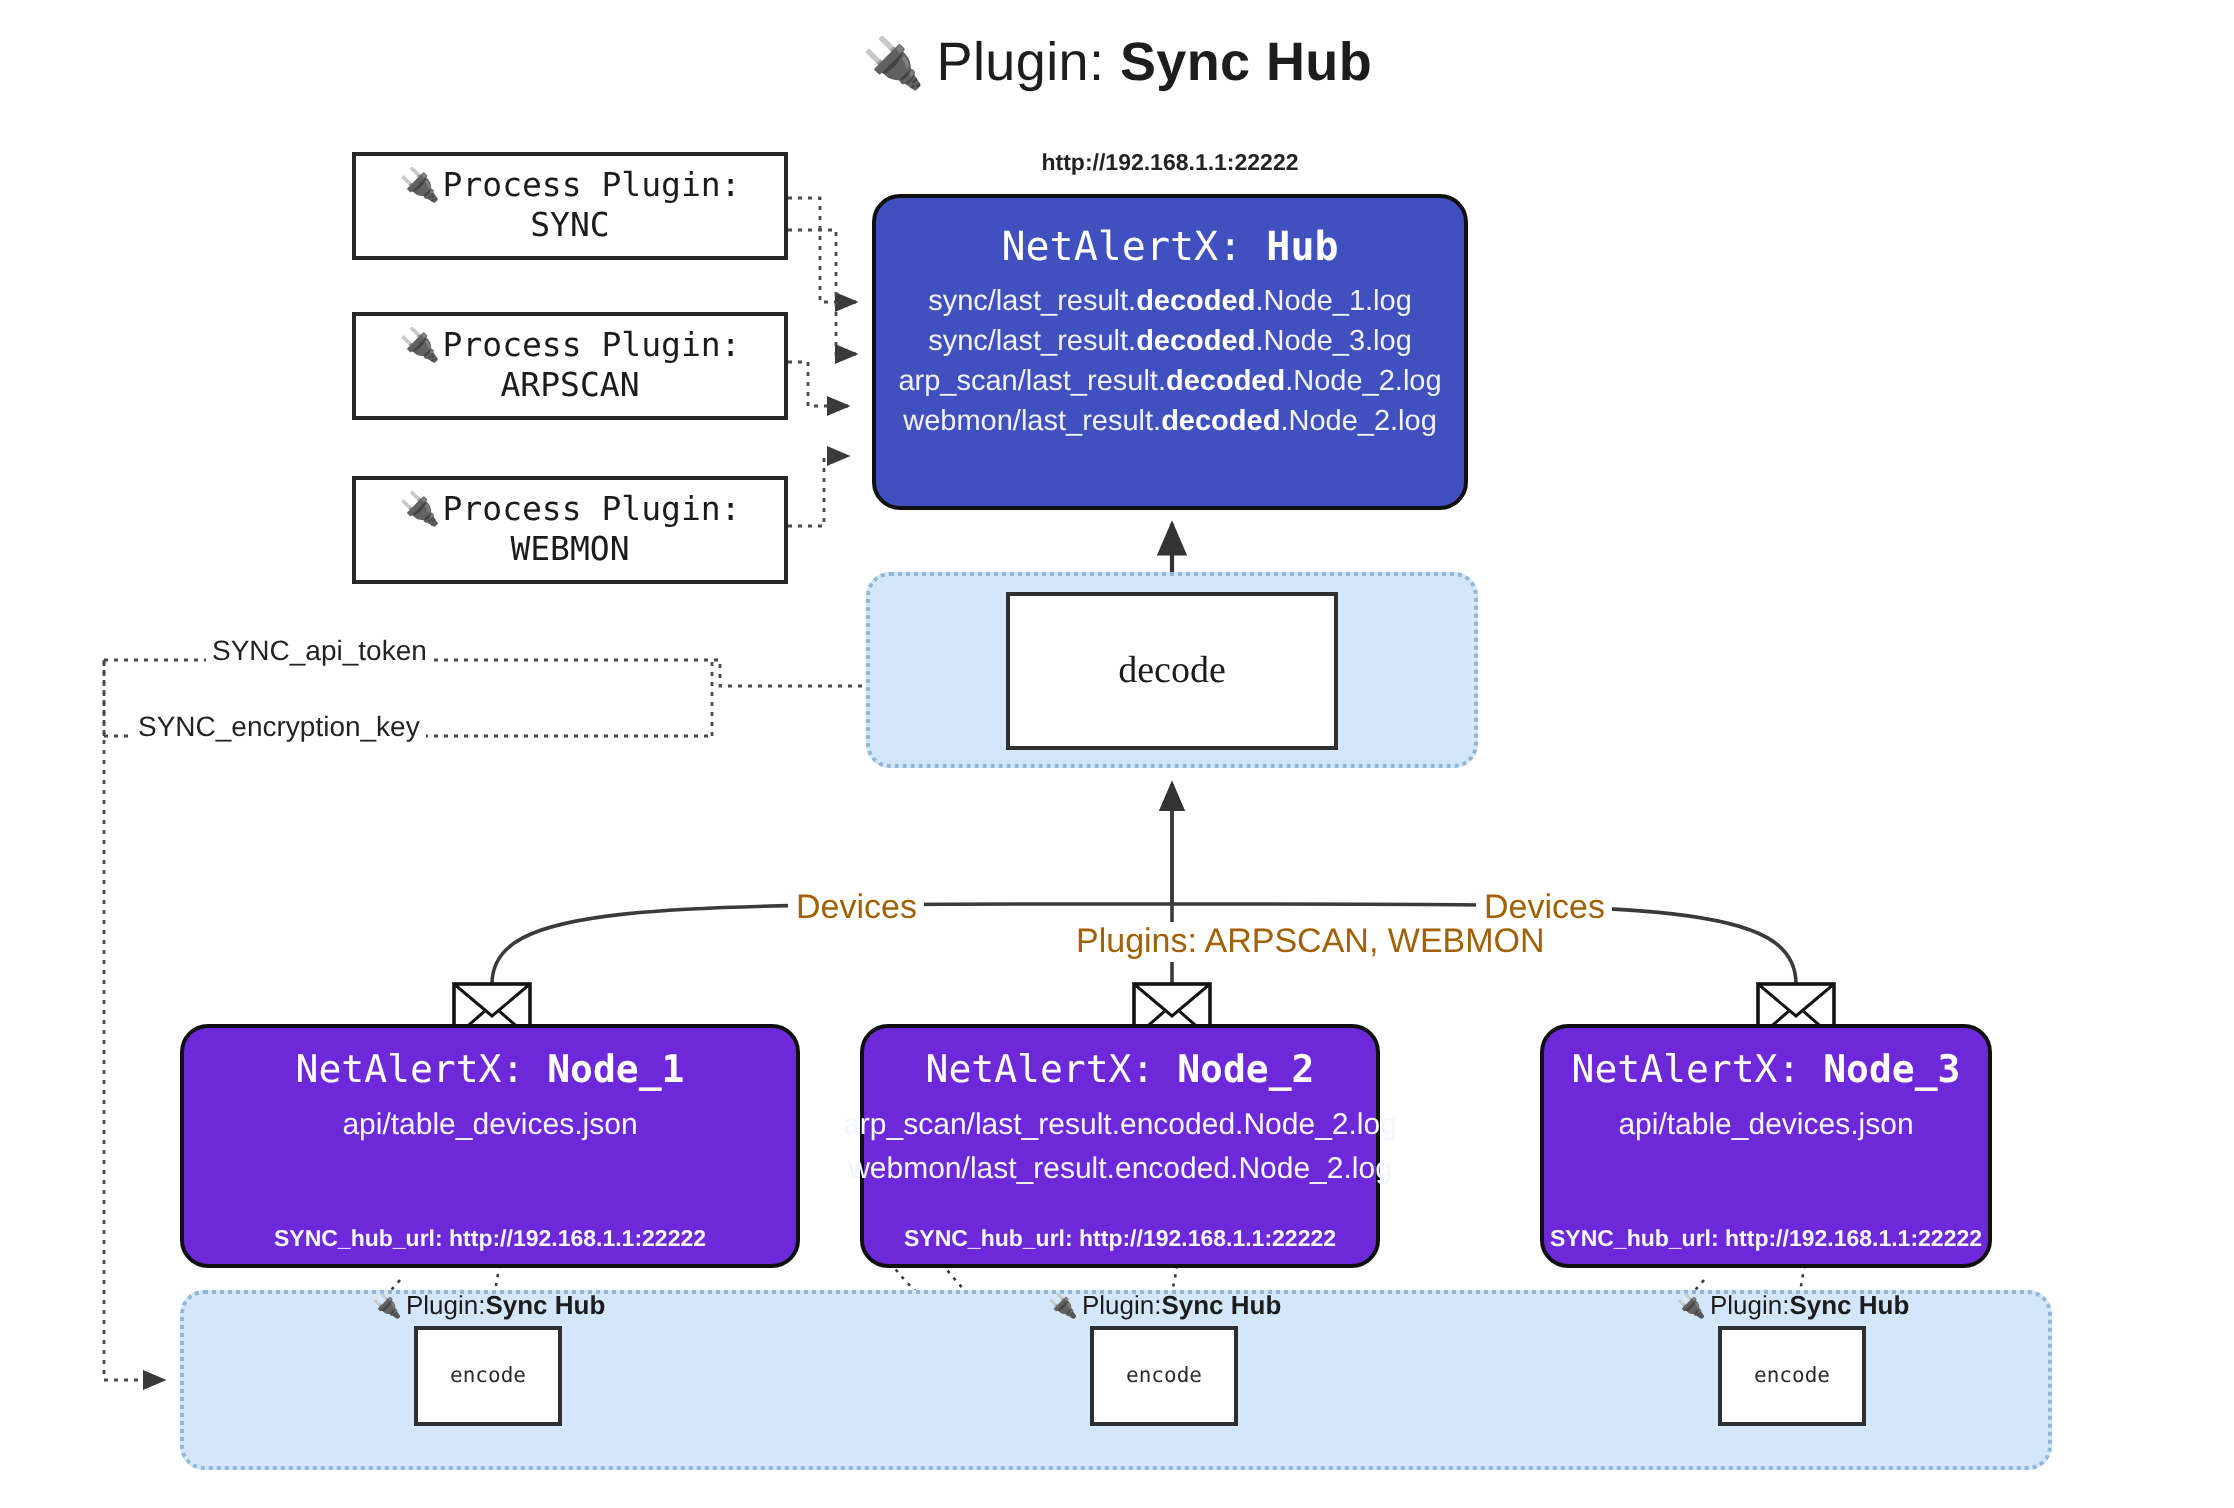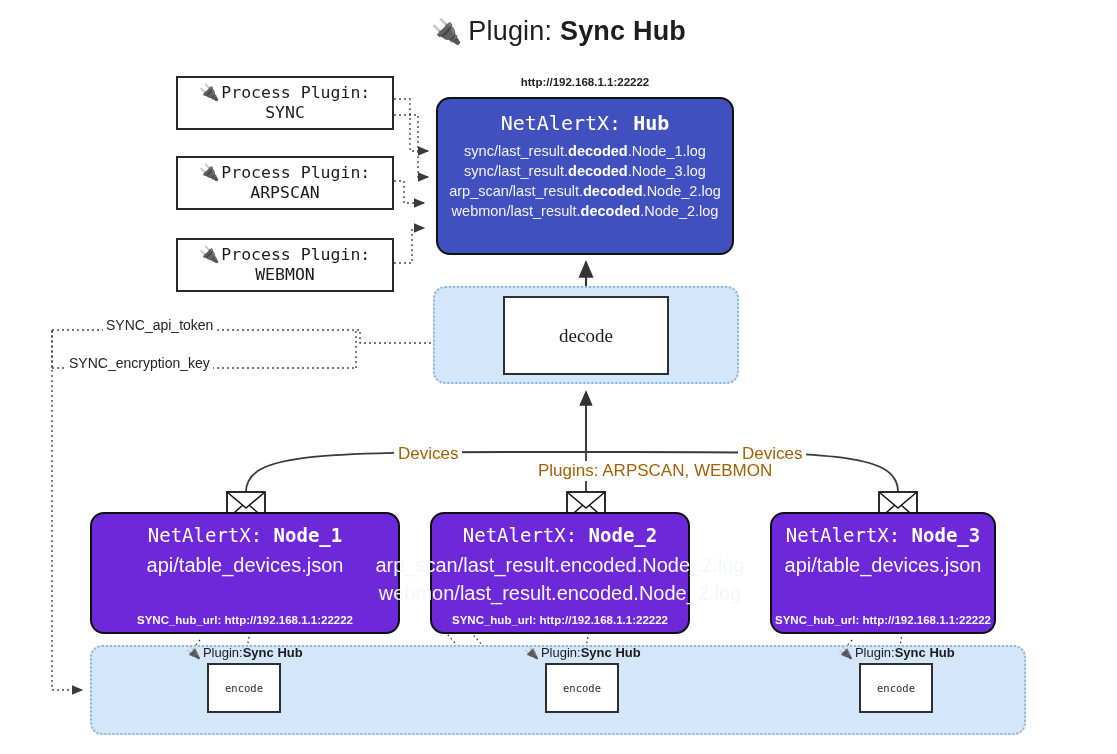--- a/index.html
+++ b/index.html
@@ -159,21 +159,21 @@
   .node .node-title b { font-weight: bold; }
   .node .node-lines {
     margin-top: 8px;
     display: flex;
     flex-direction: column;
     align-items: center;
     gap: 5px;
     flex: 1;
   }
   .node .node-line {
-    font-size: 20px;
+    font-size: 15px;
     color: #f3f7fb;
     white-space: nowrap;
   }
   .node .node-foot {
     font-size: 11.5px;
     font-weight: bold;
     color: #f4f8fc;
     margin-bottom: 6px;
     white-space: nowrap;
   }

